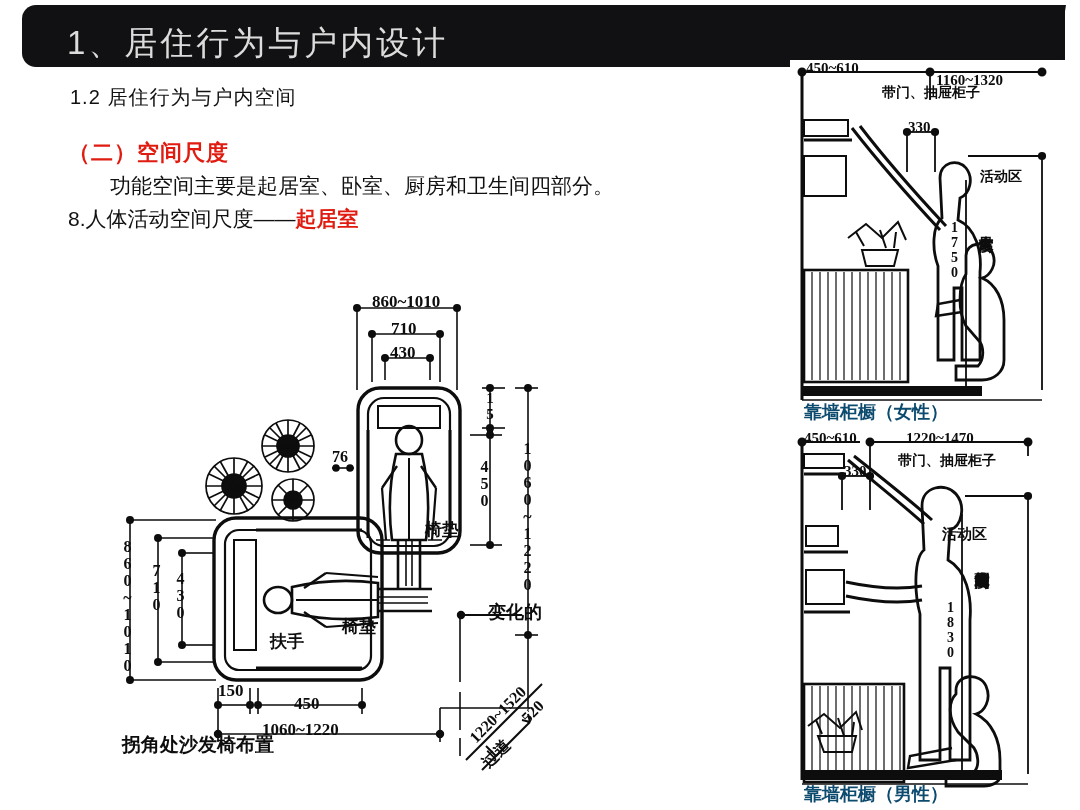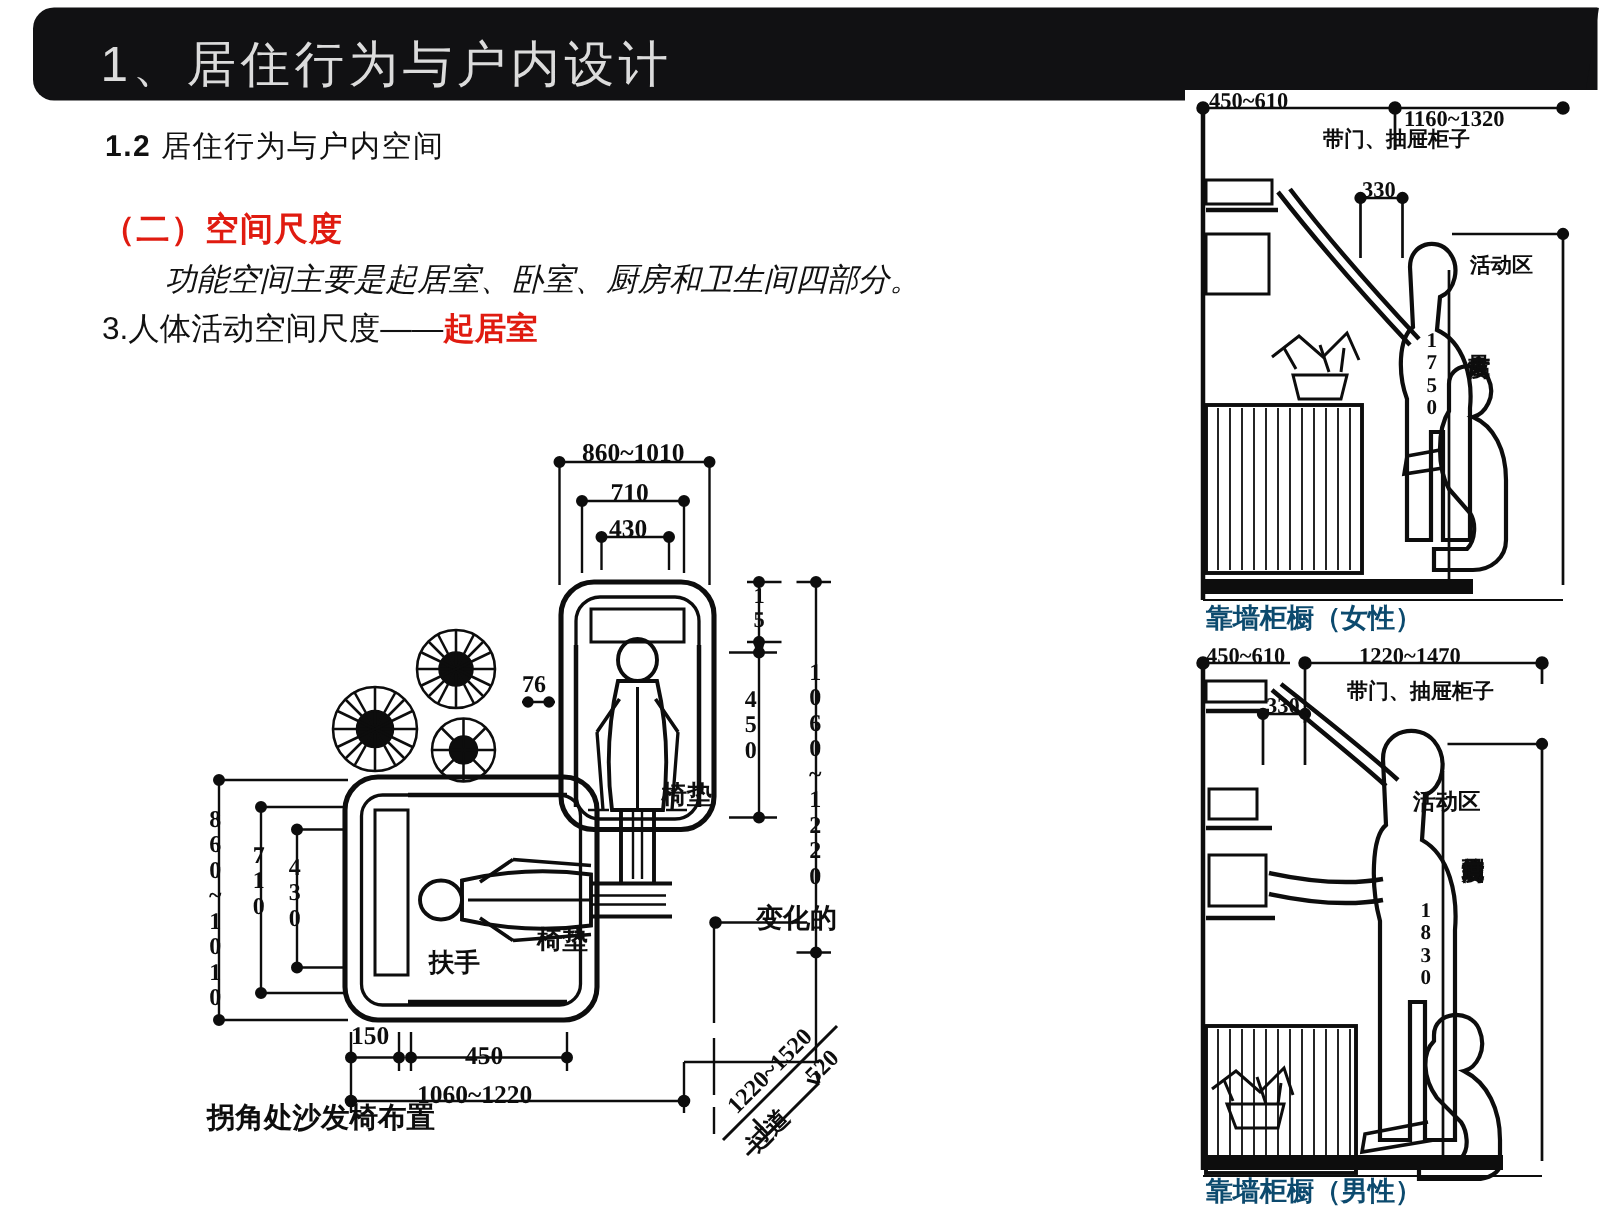--- a/index.html
+++ b/index.html
@@ -28,28 +28,28 @@
     font-size:33px;color:#dcdcdc;letter-spacing:3px;
     font-family:"Liberation Sans","DejaVu Sans",sans-serif;
     white-space:nowrap;
   }
 
   
   .subhead{
     position:absolute;left:70px;top:84px;
     font-size:20px;color:#111;letter-spacing:1px;white-space:nowrap;
   }
-  .subhead b{font-weight:bold;margin-top:24px;}
+  .subhead b{font-weight:normal;margin-top:24px;}
   .section-title{
     position:absolute;left:68px;top:138px;
     font-size:22px;font-weight:bold;color:#e01b10;letter-spacing:1px;white-space:nowrap;
   }
   .para{
     position:absolute;left:110px;top:172px;
-    font-size:21px;color:#111;letter-spacing:0px;white-space:nowrap;font-style:italic;
+    font-size:21px;color:#111;letter-spacing:0px;white-space:nowrap;
   }
   .item-line{
     position:absolute;left:68px;top:205px;
     font-size:21px;color:#111;white-space:nowrap;
   }
   .item-line .hl{color:#e01b10;font-weight:bold;}
 
   
   .dg{position:absolute;}
   .lbl{
@@ -84,24 +84,24 @@
   <div class="subhead">
     <b>1.2</b>
     <span>居住行为与户内空间</span>
   </div>
 
   <div class="section-title">（二）空间尺度</div>
 
   <div class="para">功能空间主要是起居室、卧室、厨房和卫生间四部分。</div>
 
   <div class="item-line">
-    <span>3.人体活动空间尺度——</span><span class="hl">起居室</span>
-  </div>
-
-  <div class="dg" style="left:126px;top:290px;width:540px;height:500px;">
+    <span>8.人体活动空间尺度——</span><span class="hl">起居室</span>
+  </div>
+
+  <div class="dg" style="left:110px;top:290px;width:540px;height:500px;">
 
     <svg width="540" height="500" viewBox="0 0 540 500">
       <g stroke="#0d0d0d" fill="none" stroke-width="1.6">
 
         <line x1="247" y1="18" x2="247" y2="100"></line>
         <line x1="347" y1="18" x2="347" y2="100"></line>
         <line x1="247" y1="18" x2="347" y2="18"></line>
 
         <circle cx="247" cy="18" r="3.2" fill="#0d0d0d"></circle>
         <circle cx="347" cy="18" r="3.2" fill="#0d0d0d"></circle>

